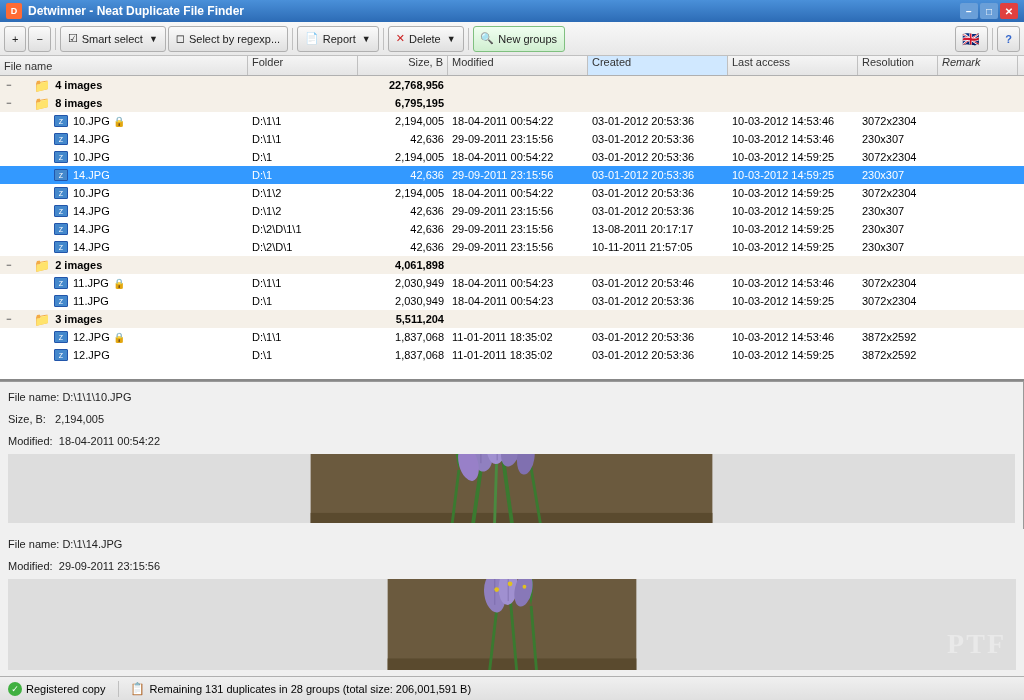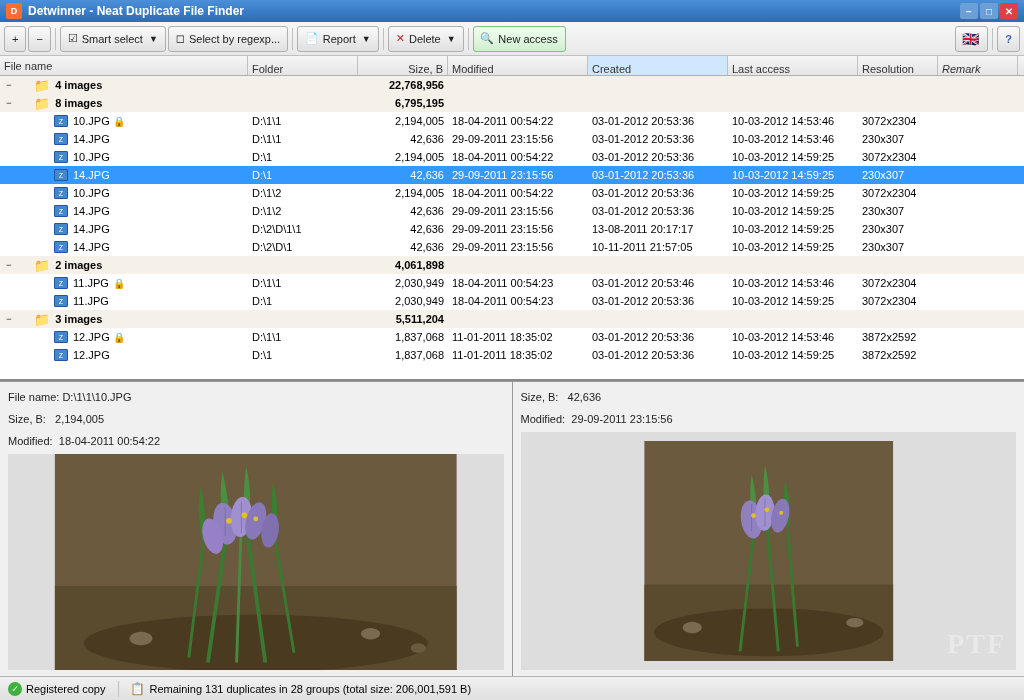--- a/index.html
+++ b/index.html
@@ -17,21 +17,21 @@
 
     
     #toolbar { background: linear-gradient(to bottom, #f8f8f8, #e8e8e8); border-bottom: 1px solid #c0c0c0; height: 34px; display: flex; align-items: center; padding: 0 4px; gap: 2px; flex-shrink: 0; }
     .tb-btn { display: flex; align-items: center; gap: 4px; padding: 3px 7px; background: linear-gradient(to bottom, #fafafa, #e0e0e0); border: 1px solid #b0b0b0; border-radius: 3px; cursor: pointer; font-size: 11px; height: 26px; color: #222; }
     .tb-btn .arrow { font-size: 9px; margin-left: 2px; }
     .tb-sep { width: 1px; height: 22px; background: #c0c0c0; margin: 0 2px; }
     .tb-btn-new { background: linear-gradient(to bottom, #f0fff0, #d0eed0); border-color: #80c080; }
 
     
     #col-headers { background: linear-gradient(to bottom, #f5f5f5, #e5e5e5); border-bottom: 1px solid #b0b0b0; height: 20px; display: flex; align-items: center; flex-shrink: 0; font-size: 11px; color: #333; overflow: hidden; }
-    .col-hdr { padding: 0 4px; height: 100%; display: flex; align-items: flex-end; border-right: 1px solid #c0c0c0; overflow: hidden; white-space: nowrap; cursor: pointer; user-select: none; flex-shrink: 0; }
+    .col-hdr { padding: 0 4px; height: 100%; display: flex; align-items: flex-start; border-right: 1px solid #c0c0c0; overflow: hidden; white-space: nowrap; cursor: pointer; user-select: none; flex-shrink: 0; }
 
     
     #main-area { display: flex; flex-direction: column; flex: 1; overflow: hidden; }
 
     
     #file-tree { flex: 1; overflow-y: auto; overflow-x: hidden; background: white; border-bottom: 2px solid #888; min-height: 0; }
     .tree-row { display: flex; align-items: center; height: 18px; cursor: default; font-size: 11px; white-space: nowrap; }
     .tree-row.selected { background: #3399ff; color: white; }
     .tree-row.group-row { background: #f5f0e8; font-weight: bold; }
     .cell { padding: 0 4px; overflow: hidden; display: flex; align-items: center; flex-shrink: 0; }
@@ -43,21 +43,21 @@
     .cell-lastaccess { width: 130px; }
     .cell-resolution { width: 80px; }
     .cell-remark { width: 80px; font-style: italic; }
 
     
     #file-tree::-webkit-scrollbar { width: 16px; }
     #file-tree::-webkit-scrollbar-track { background: #f0f0f0; }
     #file-tree::-webkit-scrollbar-thumb { background: #c0c0c0; border: 1px solid #a0a0a0; }
 
     
-    #preview-area { height: 295px; display: flex; background: #f0f0f0; flex-shrink: 0; border-top: 1px solid #999; }
+    #preview-area { height: 295px; display: flex; background: #f0f0f0; flex-shrink: 0; border-top: 1px solid #999; flex-direction: column; }
     .preview-panel { flex: 1; display: flex; flex-direction: column; padding: 6px 8px; overflow: hidden; }
     .preview-panel:first-child { border-right: 1px solid #999; }
     .preview-info { font-size: 11px; color: #222; line-height: 18px; margin-bottom: 4px; }
     .preview-img-area { flex: 1; display: flex; align-items: center; justify-content: center; overflow: hidden; background: #ddd; }
 
     
     .flower-svg { width: 100%; height: 220px; }
 
     
     #status-bar { background: linear-gradient(to bottom, #f0f0f0, #e0e0e0); border-top: 1px solid #b0b0b0; height: 24px; display: flex; align-items: center; padding: 0 8px; gap: 12px; font-size: 11px; flex-shrink: 0; }
@@ -105,21 +105,21 @@
   </div>
   <div class="tb-sep"></div>
   <div class="tb-btn">
     <span style="color:#cc2222;">✕</span>
     <span>Delete</span>
     <span class="arrow">▼</span>
   </div>
   <div class="tb-sep"></div>
   <div class="tb-btn tb-btn-new">
     <span style="color:#40aa40;">🔍</span>
-    <span>New access</span>
+    <span>New groups</span>
   </div>
   <div style="flex:1"></div>
   <div class="tb-btn" style="font-size:14px;">🇬🇧</div>
   <div class="tb-sep"></div>
   <div class="tb-btn" style="font-weight:bold; color:#3366cc;">?</div>
 </div>
 
 <div id="col-headers">
   <div class="col-hdr cell-name">
     <span>File name</span>
@@ -428,21 +428,21 @@
           <circle cx="210" cy="70" r="2.5" fill="#e0c020"></circle>
 
           <ellipse cx="90" cy="195" rx="12" ry="7" fill="#7a6a50"></ellipse>
           <ellipse cx="330" cy="190" rx="10" ry="6" fill="#7a6a50"></ellipse>
           <ellipse cx="380" cy="205" rx="8" ry="5" fill="#6a5a40"></ellipse>
         </svg>
       </div>
     </div>
     <div class="preview-panel">
       <div class="preview-info">
-        <span>Size, B:</span>&nbsp;&nbsp;&nbsp;<span id="right-sz">42,636</span>
+        <span>File name:</span>&nbsp;<span id="right-fn">D:\1\14.JPG</span>
       </div>
       <div class="preview-info">
         <span>Modified:</span>&nbsp;&nbsp;<span id="right-mod">29-09-2011 23:15:56</span>
       </div>
       <div class="preview-img-area" style="position:relative;">
 
         <svg viewBox="0 0 260 230" style="width:100%;height:220px;" xmlns="http://www.w3.org/2000/svg">
           <rect width="260" height="230" fill="#6b5a3e"></rect>
           <rect x="0" y="150" width="260" height="80" fill="#5a4a2e"></rect>
           <ellipse cx="130" cy="200" rx="120" ry="25" fill="#4a3a20"></ellipse>

